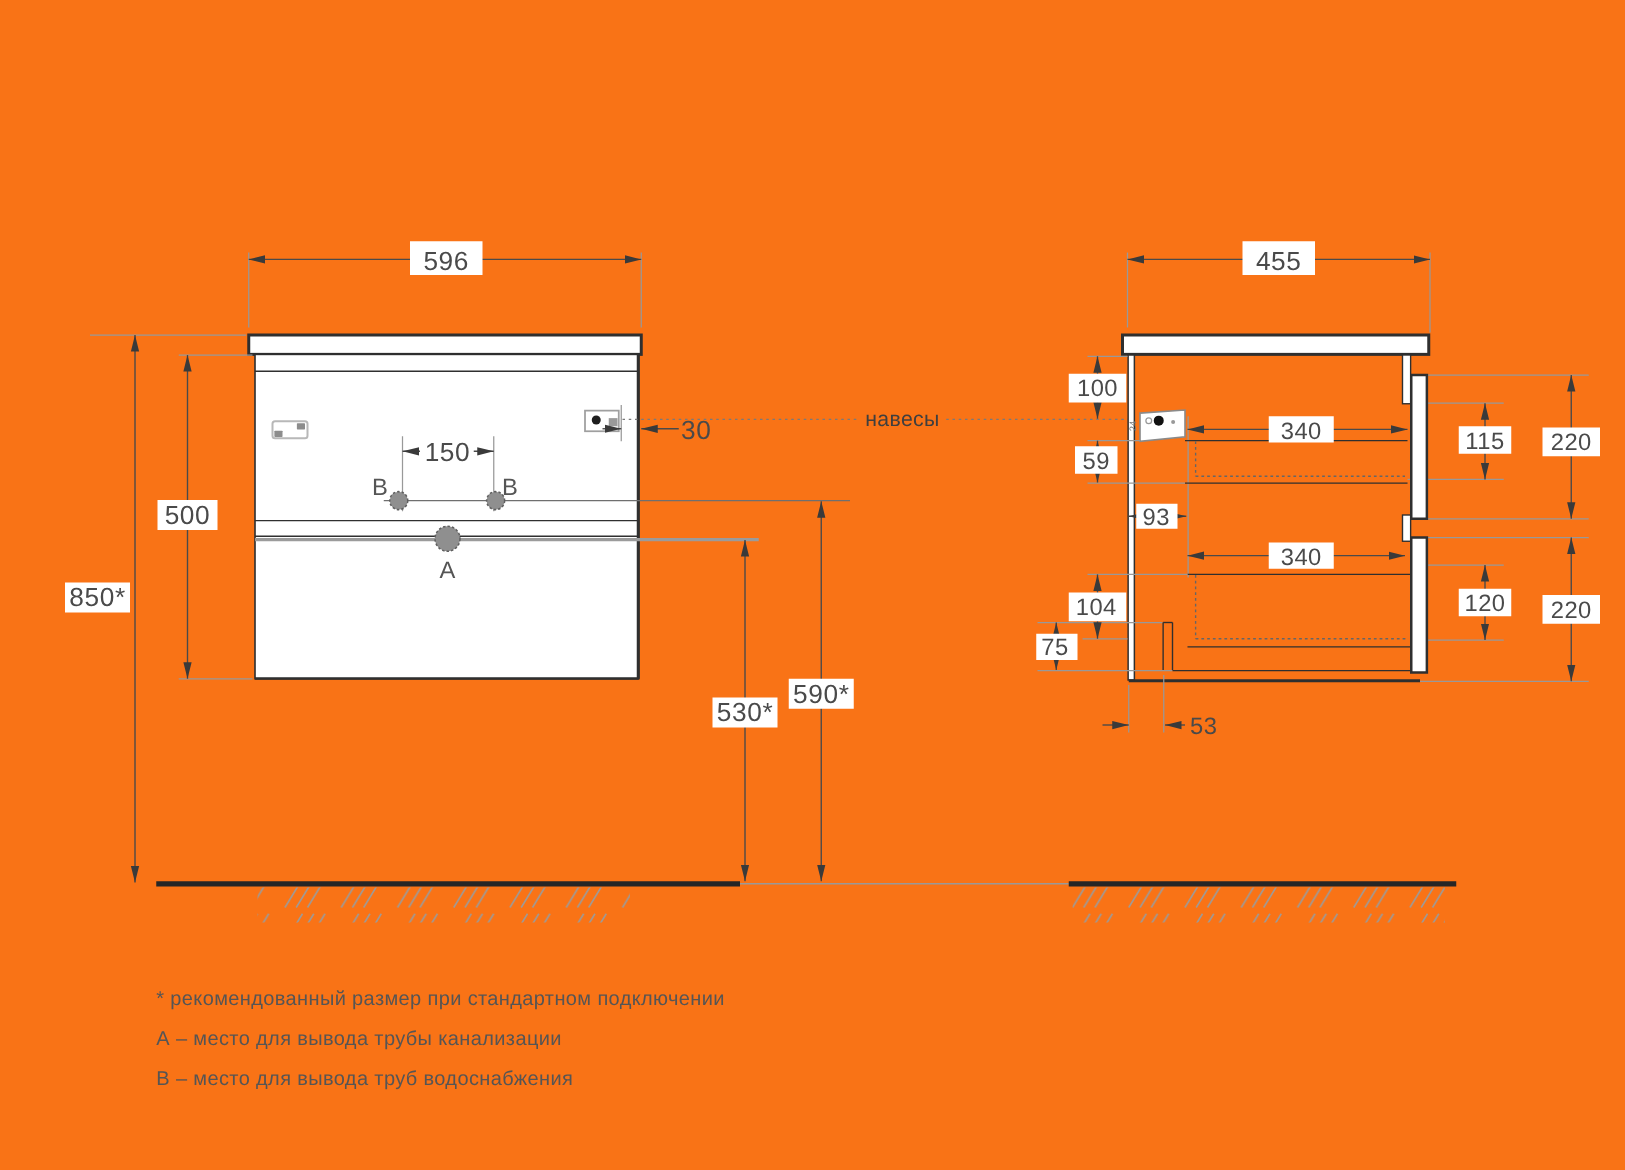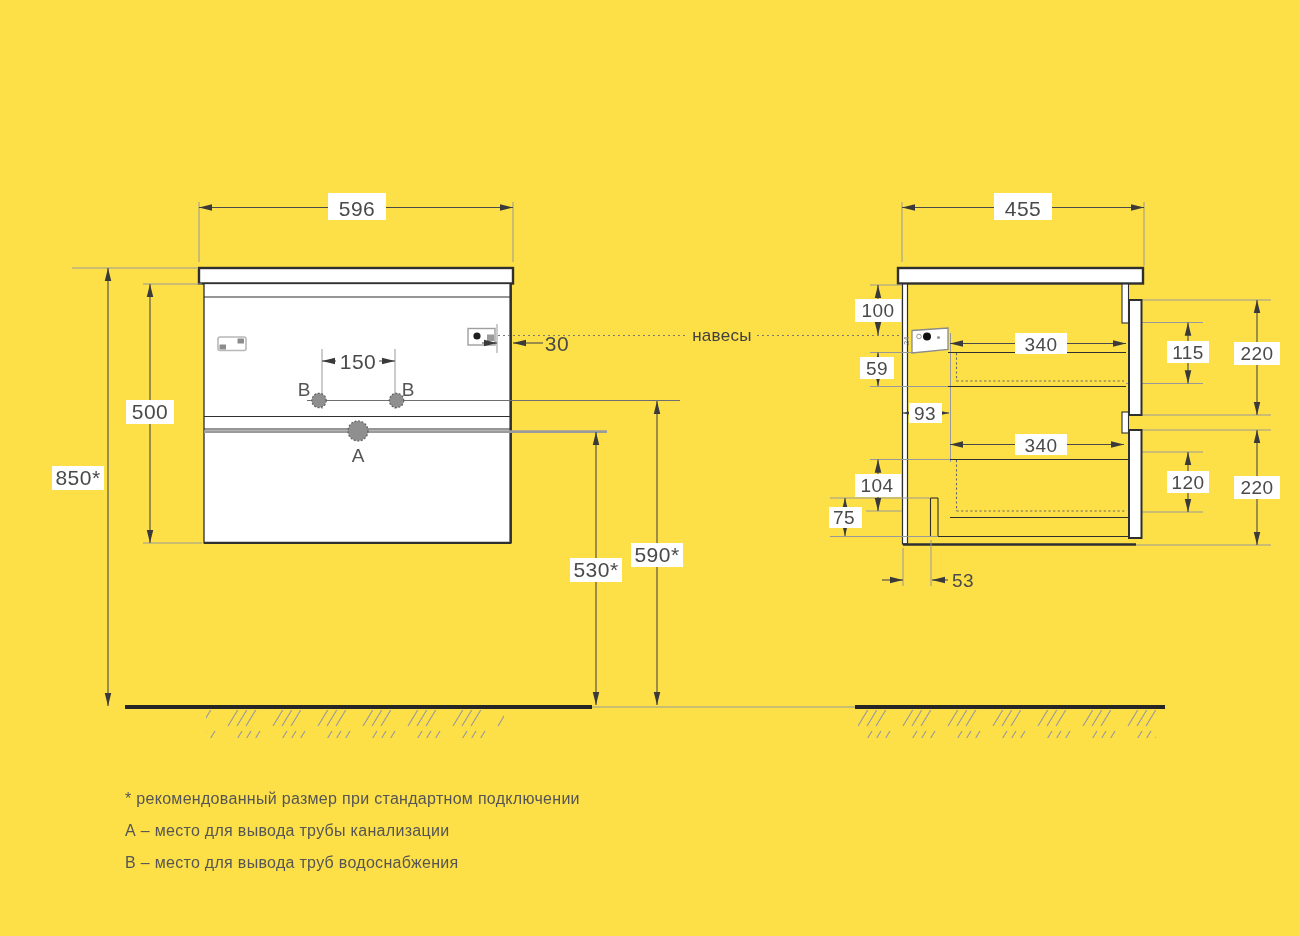--- a/index.html
+++ b/index.html
@@ -1,17 +1,17 @@
 <!DOCTYPE html>
 <html><head>
 <meta charset="utf-8">
 <style>
   html,body{margin:0;padding:0;background:#ffffff;}
   .canvas{
-    position:relative;width:1300px;height:936px;background:#fde047;
+    position:relative;width:1300px;height:936px;background:#f97316;
     font-family:"Liberation Sans",sans-serif;overflow:hidden;
   }
   svg{display:block;}
   text{fill:#4a4a4a;font-family:"Liberation Sans",sans-serif;}
   .dim-big{font-size:21px;letter-spacing:.5px;}
   .dim-small{font-size:19px;letter-spacing:.4px;}
   .pt-label{font-size:19px;fill:#555;}
   .annot{font-size:17px;fill:#3f3f3f;letter-spacing:.3px;}
   .legend-line{font-size:16px;fill:#555;letter-spacing:.3px;}
   .tiny{font-size:7.5px;fill:#777;}

